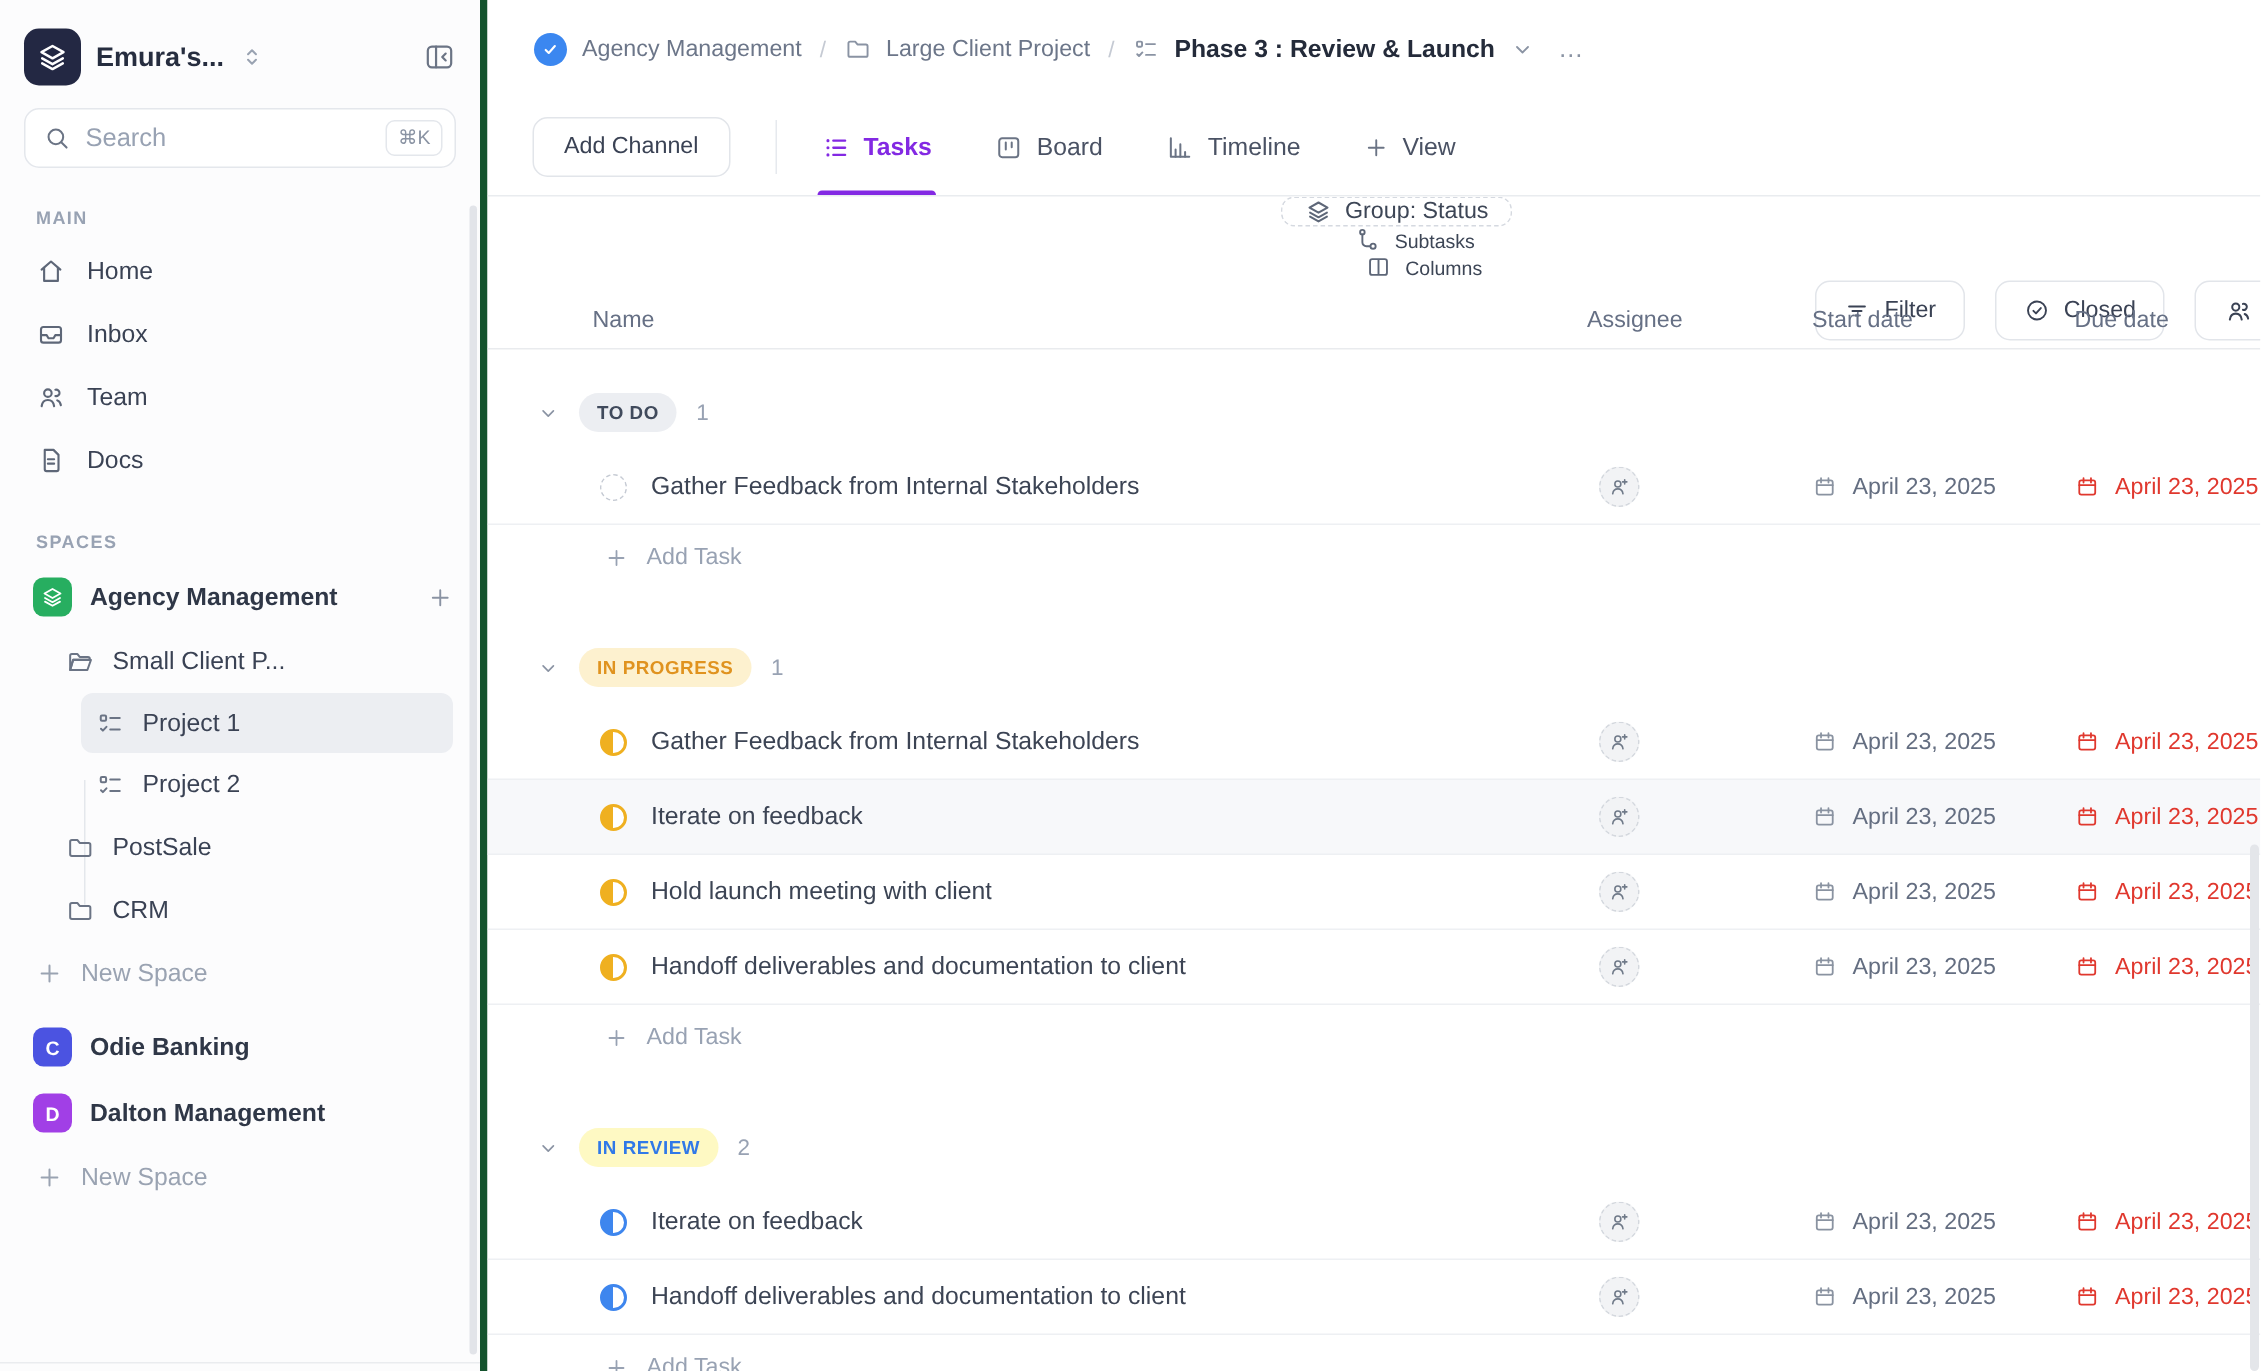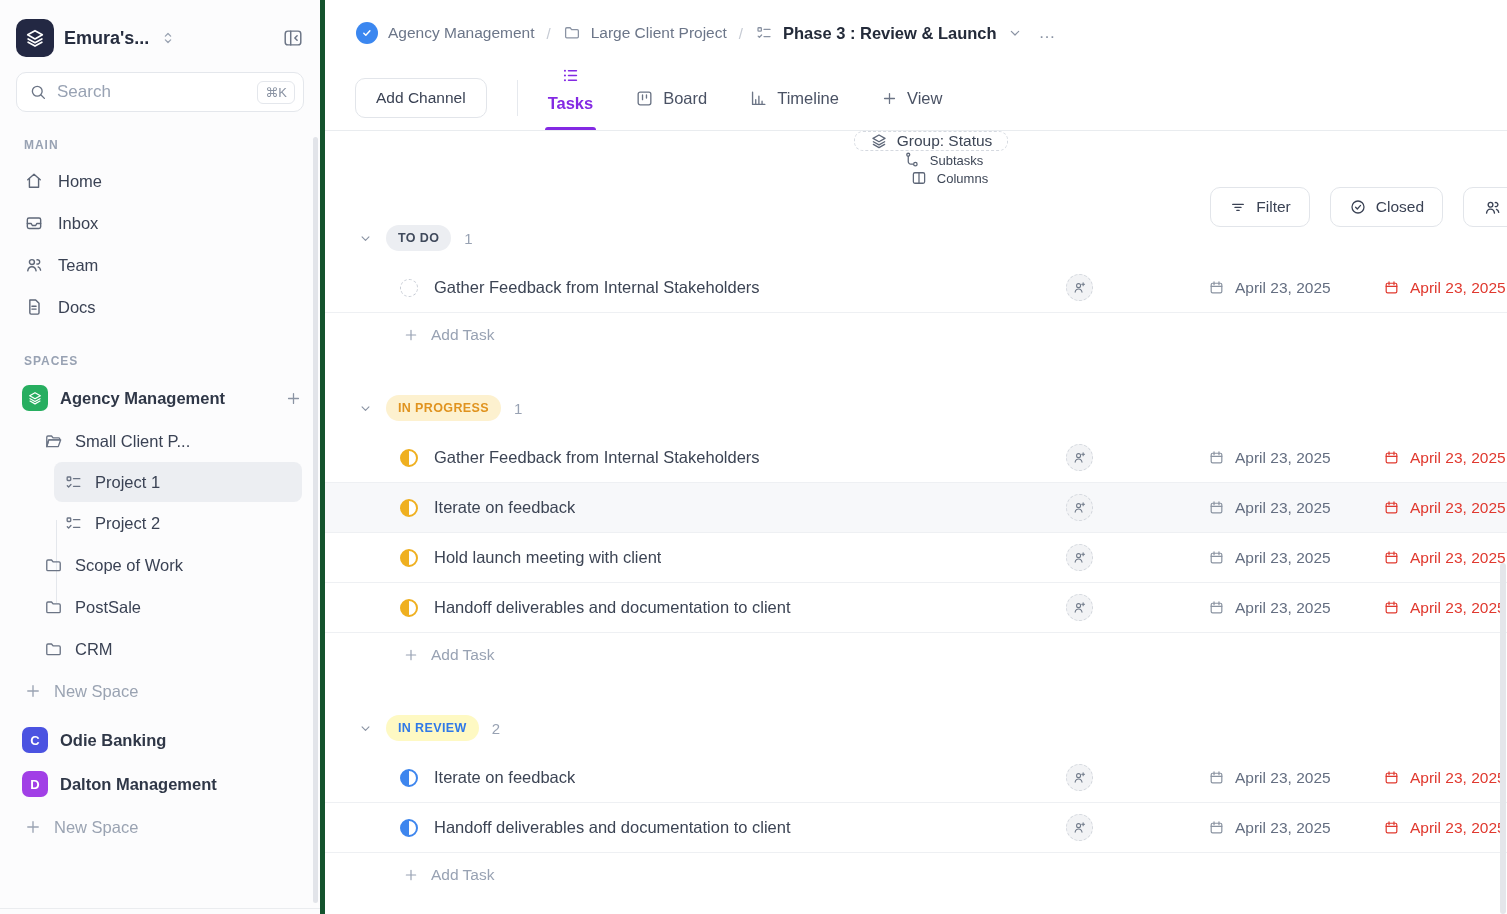--- a/index.html
+++ b/index.html
@@ -59,21 +59,21 @@
 
   .tabs-bar { height:65px; display:flex; align-items:center; padding-left:30px; border-bottom:1px solid #e9ecef; }
   .btn { display:flex; align-items:center; gap:9px; background:#fff; border:1px solid #e2e5ea;
     border-radius:10px; font-size:15.5px; color:#3a4254; cursor:pointer; font-family:inherit; }
   .add-channel { height:40px; padding:0 20px; }
   .v-div { width:1px; height:36px; background:#e6e9ee; margin:0 30px; }
   .tabs { display:flex; height:100%; gap:42px; }
   .tab { display:flex; align-items:center; gap:9px; font-size:16.5px; color:#4a5264;
     position:relative; cursor:pointer; height:100%; }
   .tab .ic { color:#6b7485; }
-  .tab.active { color:#8329e3; font-weight:600;flex-direction:column; }
+  .tab.active { color:#8329e3; font-weight:600; }
   .tab.active .ic { color:#8329e3; }
   .tab.active::after { content:""; position:absolute; left:-3px; right:-3px; bottom:0;
     height:3px; background:#8329e3; border-radius:3px 3px 0 0; }
 
   .toolbar { height:65px; display:flex; align-items:center; padding:0 0 0 30px;flex-direction:column; }
   .pill-dashed { display:flex; align-items:center; gap:9px; height:37px; padding:0 15px;
     border:1px dashed #d5d9e0; border-radius:9px; font-size:15.5px; color:#3d4656; background:#fff; cursor:pointer; }
   .flat-btn { display:flex; align-items:center; gap:9px; font-size:13px; color:#3d4656;
     background:none; border:none; cursor:pointer; font-family:inherit; }
   .flat-btn .ic, .pill-dashed .ic { color:#5e6778; }
@@ -315,26 +315,20 @@
     <div class="tree-row lvl2">
       <svg class="ic" width="19" height="19" viewBox="0 0 24 24">
           <use href="#i-listview"></use>
         </svg>
       <span>Project 2</span>
     </div>
     <div class="tree-row">
       <svg class="ic" width="19" height="19" viewBox="0 0 24 24">
           <use href="#i-folder"></use>
         </svg>
-      <span>Scope of Work</span>
-    </div>
-    <div class="tree-row">
-      <svg class="ic" width="19" height="19" viewBox="0 0 24 24">
-          <use href="#i-folder"></use>
-        </svg>
       <span>PostSale</span>
     </div>
     <div class="tree-row">
       <svg class="ic" width="19" height="19" viewBox="0 0 24 24">
           <use href="#i-folder"></use>
         </svg>
       <span>CRM</span>
     </div>
 
     <div class="muted-row">
@@ -461,20 +455,26 @@
           <span>Closed</span>
         </button>
         <button class="btn tb-btn icon-only">
           <svg class="ic" width="19" height="19" viewBox="0 0 24 24">
               <use href="#i-team"></use>
             </svg>
         </button>
       </div>
     </div>
 
+    <div class="grid thead">
+      <span class="th-name">Name</span>
+      <span>Assignee</span>
+      <span>Start date</span>
+      <span>Due date</span>
+    </div>
 
     <div class="group">
       <div class="group-head">
         <span class="chev">
             <svg width="15" height="15" viewBox="0 0 24 24">
               <use href="#i-chevdown"></use>
             </svg>
           </span>
         <span class="badge todo">TO DO</span>
         <span class="g-count">1</span>

